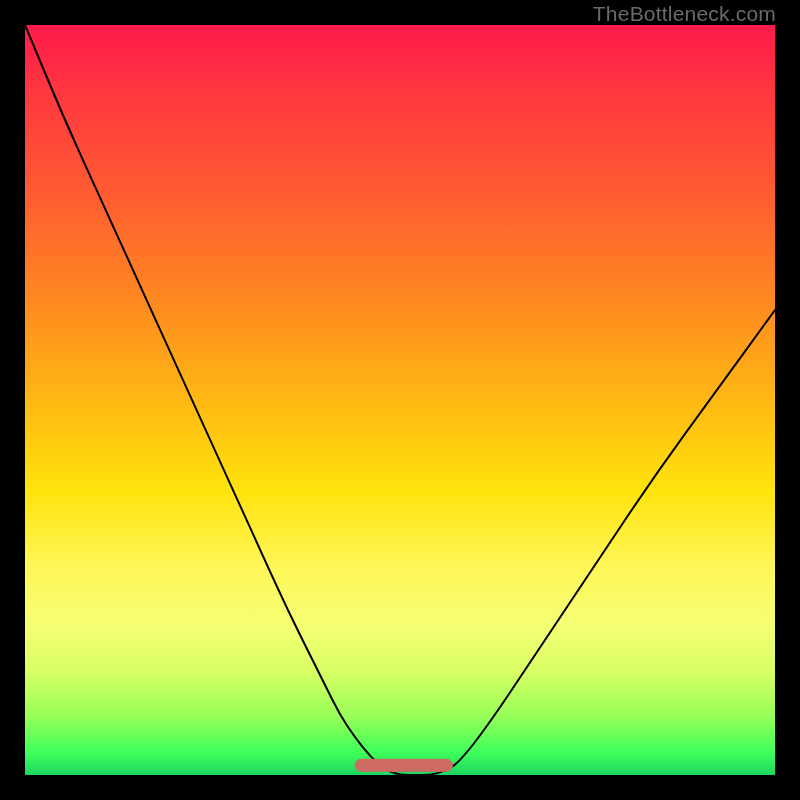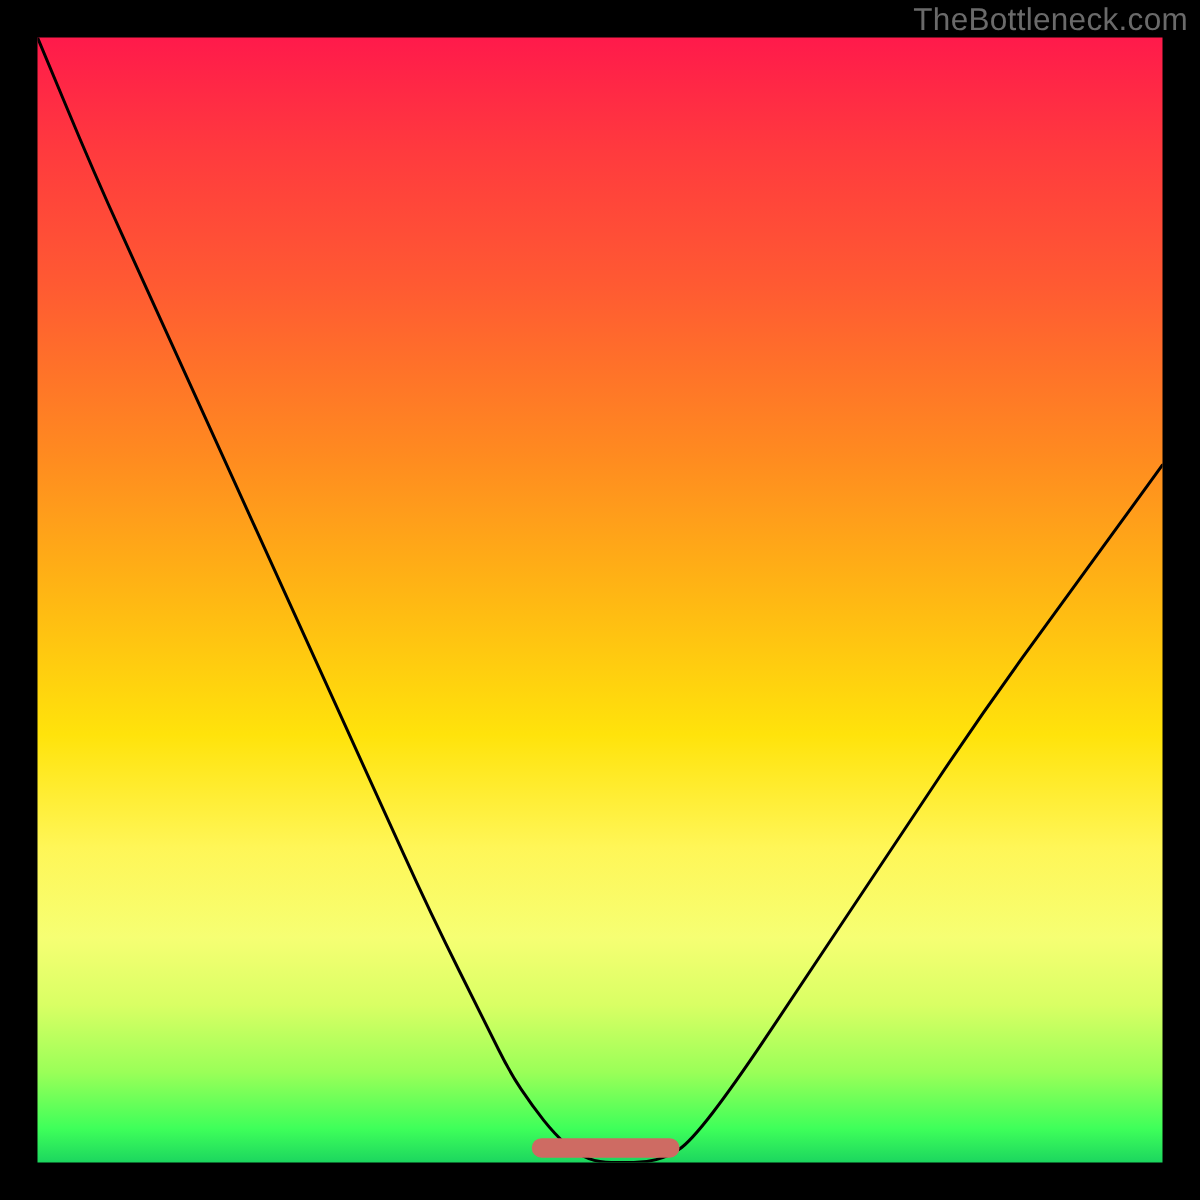--- a/index.html
+++ b/index.html
@@ -43,21 +43,21 @@
   .plot-svg {
     position: absolute;
     left: 0;
     top: 0;
     width: 750px;
     height: 750px;
   }
   .watermark {
     position: absolute;
     top: 2px;
-    right: 8px;
+    right: 24px;
     color: #6a6a6a;
     font-size: 21px;
     font-weight: 500;
     letter-spacing: 0.2px;
     user-select: none;
   }
 </style>
 </head>
 <body>
 

